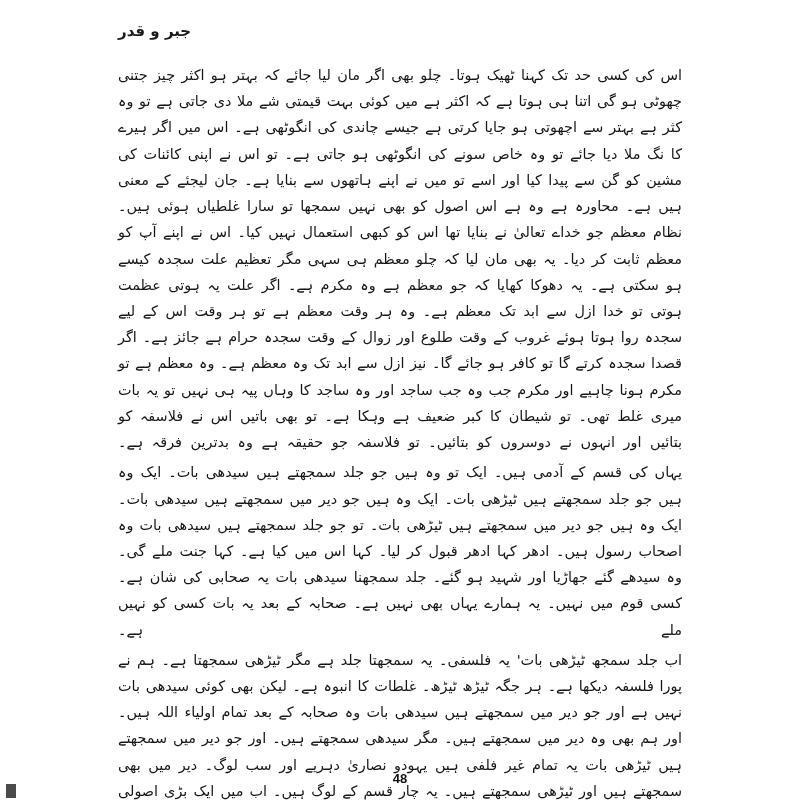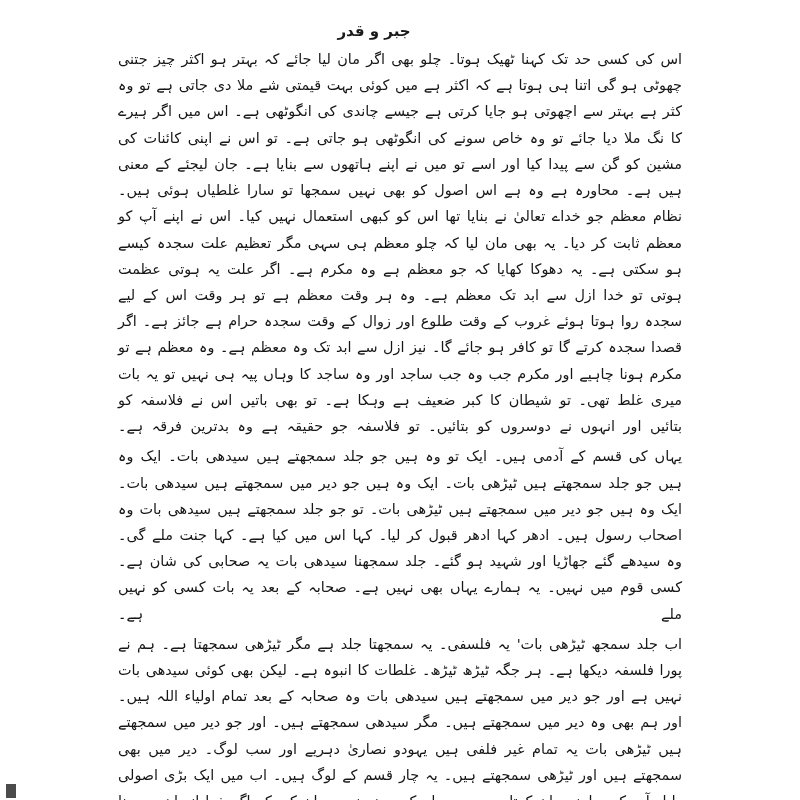--- a/index.html
+++ b/index.html
@@ -17,27 +17,27 @@
   }
   .page-inner {
     position: absolute;
     left: 118px;
     top: 22px;
     width: 564px;
     height: 756px;
   }
   .header-line {
     direction: rtl;
-    text-align: center;
+    text-align: left;
     font-size: 15px;
     font-weight: bold;
     color: #1a1a1a;
     letter-spacing: 0.5px;
     padding-right: 52px;
-    margin-bottom: 6px;
+    margin-bottom: 22px;
   }
   .body-text {
     direction: rtl;
     text-align: justify;
     text-align-last: justify;
     font-size: 14.4px;
     line-height: 1.82;
     color: #161616;
     word-spacing: 1px;
   }
@@ -77,14 +77,15 @@
 
 <div class="page">
   <div class="page-inner">
     <div class="header-line">جبر و قدر</div>
     <div class="body-text">
       <p>اس کی کسی حد تک کہنا ٹھیک ہوتا۔ چلو بھی اگر مان لیا جائے کہ بہتر ہو اکثر چیز جتنی چھوٹی ہو گی اتنا ہی ہوتا ہے کہ اکثر ہے میں کوئی بہت قیمتی شے ملا دی جاتی ہے تو وہ کثر ہے بہتر سے اچھوتی ہو جایا کرتی ہے جیسے چاندی کی انگوٹھی ہے۔ اس میں اگر ہیرے کا نگ ملا دیا جائے تو وہ خاص سونے کی انگوٹھی ہو جاتی ہے۔ تو اس نے اپنی کائنات کی مشین کو گن سے پیدا کیا اور اسے تو میں نے اپنے ہاتھوں سے بنایا ہے۔ جان لیجئے کے معنی ہیں ہے۔ محاورہ ہے وہ ہے اس اصول کو بھی نہیں سمجھا تو سارا غلطیاں ہوئی ہیں۔ نظام معظم جو خداے تعالیٰ نے بنایا تھا اس کو کبھی استعمال نہیں کیا۔ اس نے اپنے آپ کو معظم ثابت کر دیا۔ یہ بھی مان لیا کہ چلو معظم ہی سہی مگر تعظیم علت سجدہ کیسے ہو سکتی ہے۔ یہ دھوکا کھایا کہ جو معظم ہے وہ مکرم ہے۔ اگر علت یہ ہوتی عظمت ہوتی تو خدا ازل سے ابد تک معظم ہے۔ وہ ہر وقت معظم ہے تو ہر وقت اس کے لیے سجدہ روا ہوتا ہوئے غروب کے وقت طلوع اور زوال کے وقت سجدہ حرام ہے جائز ہے۔ اگر قصدا سجدہ کرتے گا تو کافر ہو جائے گا۔ نیز ازل سے ابد تک وہ معظم ہے۔ وہ معظم ہے تو مکرم ہونا چاہیے اور مکرم جب وہ جب ساجد اور وہ ساجد کا وہاں پیہ ہی نہیں تو یہ بات میری غلط تھی۔ تو شیطان کا کبر ضعیف ہے وہکا ہے۔ تو بھی باتیں اس نے فلاسفہ کو بتائیں اور انہوں نے دوسروں کو بتائیں۔ تو فلاسفہ جو حقیقہ ہے وہ بدترین فرقہ ہے۔</p>
       <p>یہاں کی قسم کے آدمی ہیں۔ ایک تو وہ ہیں جو جلد سمجھتے ہیں سیدھی بات۔ ایک وہ ہیں جو جلد سمجھتے ہیں ٹیڑھی بات۔ ایک وہ ہیں جو دیر میں سمجھتے ہیں سیدھی بات۔ ایک وہ ہیں جو دیر میں سمجھتے ہیں ٹیڑھی بات۔ تو جو جلد سمجھتے ہیں سیدھی بات وہ اصحاب رسول ہیں۔ ادھر کہا ادھر قبول کر لیا۔ کہا اس میں کیا ہے۔ کہا جنت ملے گی۔ وہ سیدھے گئے جھاڑیا اور شہید ہو گئے۔ جلد سمجھنا سیدھی بات یہ صحابی کی شان ہے۔ کسی قوم میں نہیں۔ یہ ہمارے یہاں بھی نہیں ہے۔ صحابہ کے بعد یہ بات کسی کو نہیں ملے ہے۔</p>
       <p class="para-last">اب جلد سمجھ ٹیڑھی بات' یہ فلسفی۔ یہ سمجھتا جلد ہے مگر ٹیڑھی سمجھتا ہے۔ ہم نے پورا فلسفہ دیکھا ہے۔ ہر جگہ ٹیڑھ ٹیڑھ۔ غلطات کا انبوہ ہے۔ لیکن بھی کوئی سیدھی بات نہیں ہے اور جو دیر میں سمجھتے ہیں سیدھی بات وہ صحابہ کے بعد تمام اولیاء اللہ ہیں۔ اور ہم بھی وہ دیر میں سمجھتے ہیں۔ مگر سیدھی سمجھتے ہیں۔ اور جو دیر میں سمجھتے ہیں ٹیڑھی بات یہ تمام غیر فلفی ہیں یہودو نصاریٰ دہریے اور سب لوگ۔ دیر میں بھی سمجھتے ہیں اور ٹیڑھی سمجھتے ہیں۔ یہ چار قسم کے لوگ ہیں۔ اب میں ایک بڑی اصولی دلیل آپ کے سامنے بیان کرتا ہوں جو پہلے کسی نے نہیں بیان کی کہ اگر خدا انسان ہی بنا سکتا ہے تو خود جو منصور قادر ہے تو ایسے فاعل کے وقوف کو سمجھتے ہیں آپ کو بھی بھلا ہو جائے گا کہ اس فعل کا کوئی اثر نہ ہونے والا ہے جیسے مکان ہے۔ فوراً یہ یقین ہوگا کہ کسی انجینئر نے کسی معمار نے اس کو بنایا ہے۔ اس میں کوئی شک نہیں رہے گا تو اگر اللہ پاک بنائے تو اسی طرح سے انسان ہے تو اس کے فعل کو دیکھ کر انسان بن جاتا ہے تو خالق ہے اور اگر وہ وہ فاعل مختار ہے اور اگر وہ غیر المظہر ہے تو جیسا کہ حکمہ کہتے ہیں اور جیسا کہ یقین اول نے کہا تھا بنا ہو اس کا تھا تو جس طرح روشنی دیکھے ہی سورج کا دیکھنا اور گرمی کو دیکھ کر آگ کا یقین ہو جاتا ہے کہ یہ سب فاعل بالایجاب ہیں نہ۔ تو جس طرح ان کے اثر کو دیکھ کر ان کا یقین ہو جاتا ہے اسی طرح ان کے عقیدہ کے مطابق بھی خالق ہے اثر کو اس عالم کے اثر کو مؤثر کا یقین آ جاتا ہے مگر نہیں آ تا۔ یہاں</p>
     </div>
   </div>
+  <div class="page-number">48</div>
   <div class="edge-mark"></div>
 </div>
 
 </body></html>

